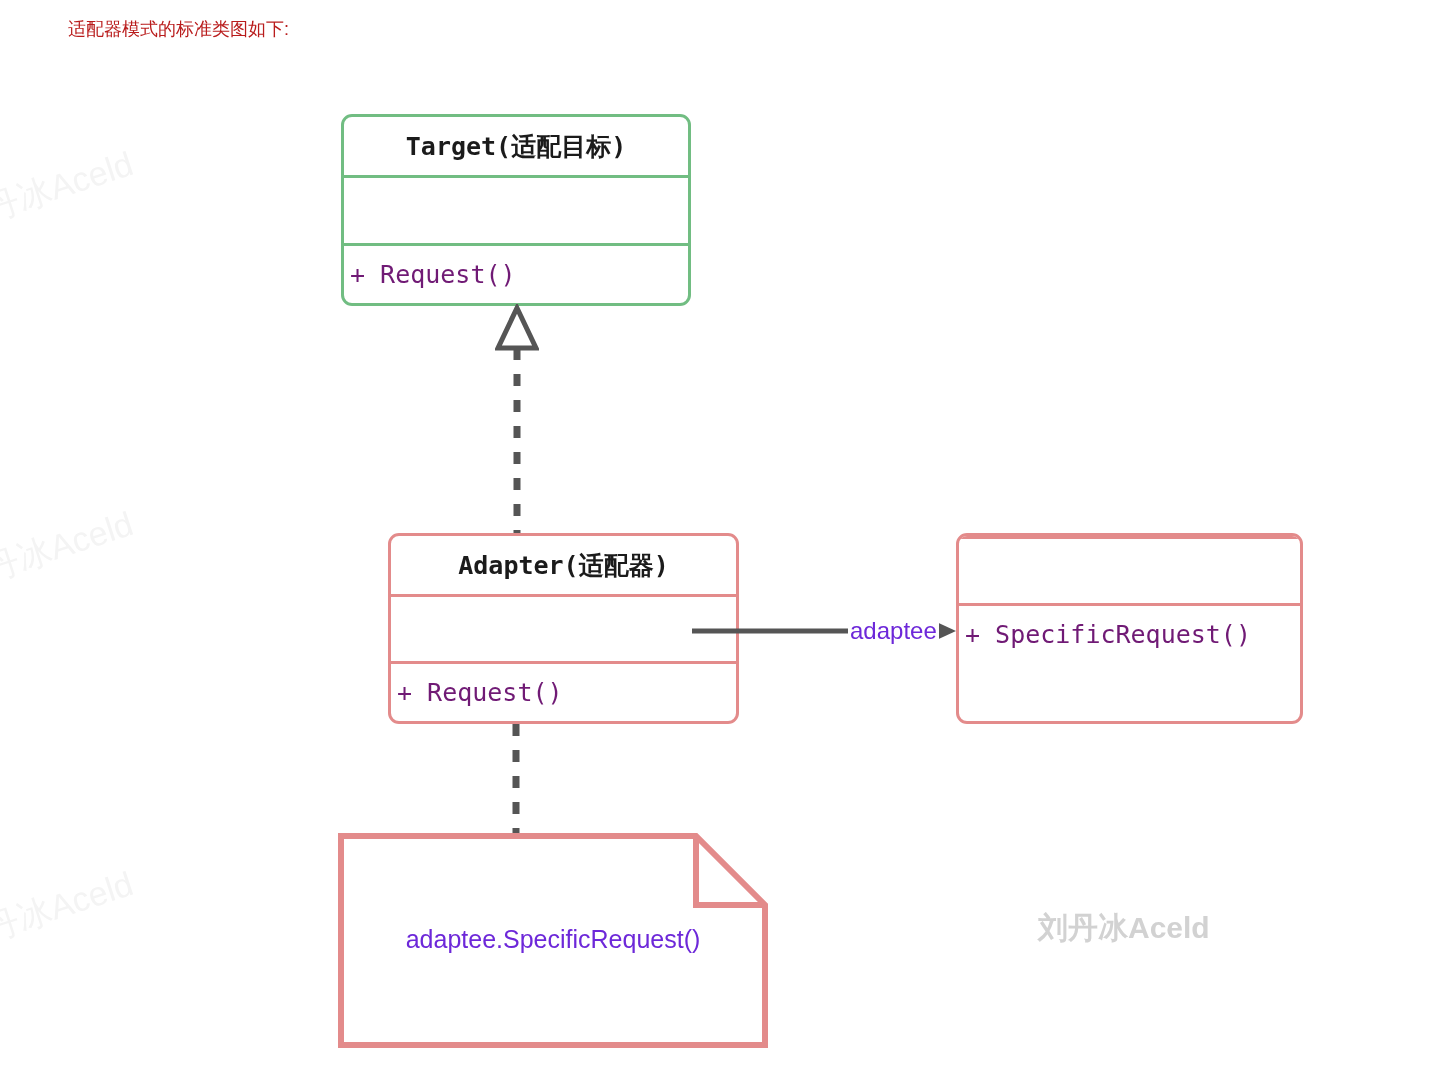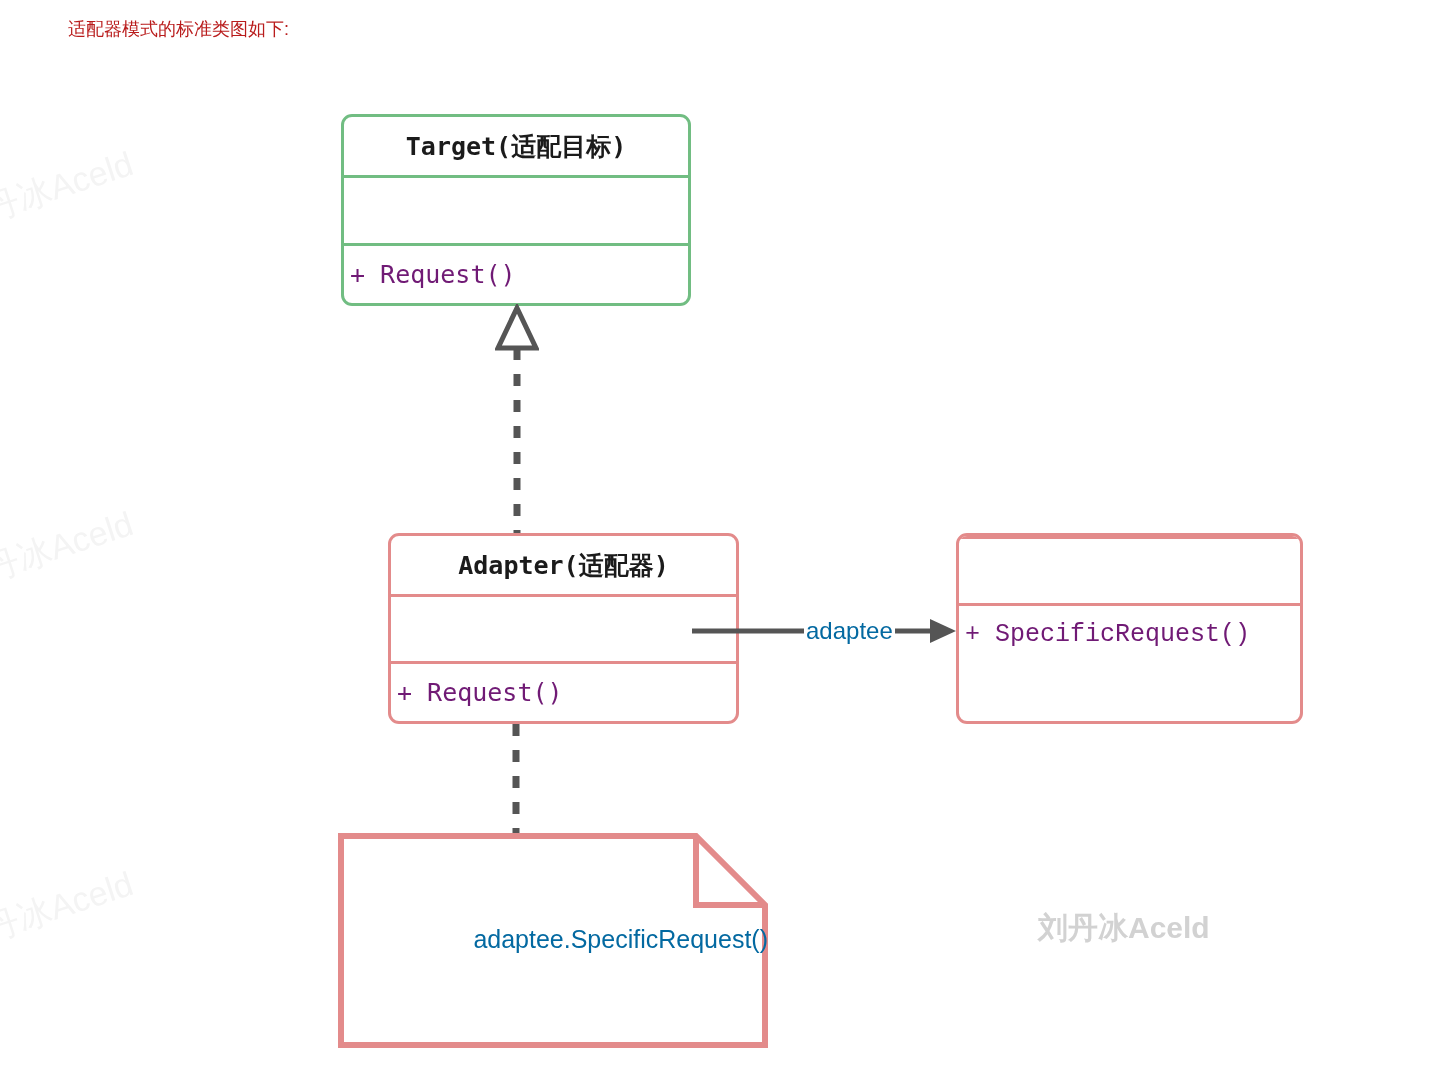--- a/index.html
+++ b/index.html
@@ -76,39 +76,40 @@
   .uml-note {
     position: absolute;
     box-sizing: border-box;
   }
   .uml-note svg { display: block; }
   .uml-note .note-text {
     position: absolute;
     left: 0;
     top: 92px;
     width: 100%;
-    text-align: right;
+    text-align: center;
     font-size: 25px;
-    color: #0369a1;
+    color: #6d28d9;
     font-family: "Liberation Sans", "DejaVu Sans", sans-serif;
   }
 
   
   .connector {
     position: absolute;
     pointer-events: none;
   }
   .edge-label {
     position: absolute;
     font-size: 24px;
-    color: #0369a1;
+    color: #6d28d9;
     background: #ffffff;
     padding: 0 2px;
     font-family: "Liberation Sans", "DejaVu Sans", sans-serif;
     white-space: nowrap;
+    margin-left: 44px;
   }
 
   
   .watermark-main {
     position: absolute;
     left: 1038px;
     top: 908px;
     font-size: 30px;
     font-weight: bold;
     color: #d2d2d2;
@@ -156,21 +157,21 @@
 <div class="connector" style="left:692px; top:612px; width:266px; height:38px;">
   <svg width="266" height="38" viewBox="0 0 266 38">
     <line x1="0" y1="19" x2="248" y2="19" stroke="#555555" stroke-width="5"></line>
     <polygon points="264,19 238,31 238,7" fill="#555555"></polygon>
   </svg>
 </div>
 <div class="edge-label" style="left:804px; top:617px;">adaptee</div>
 
 <div class="uml-class salmon" style="left:956px; top:533px; width:347px; height:191px;">
   <div class="uml-attrs" style="height:67px;"></div>
-  <div class="uml-ops" style="height:60px;font-family:Liberation Mono, monospace;">+ SpecificRequest()</div>
+  <div class="uml-ops" style="height:60px;">+ SpecificRequest()</div>
 </div>
 
 <div class="connector" style="left:500px; top:724px; width:32px; height:112px;">
   <svg width="32" height="112" viewBox="0 0 32 112">
     <line x1="16" y1="0" x2="16" y2="112" stroke="#555555" stroke-width="7" stroke-dasharray="12,14"></line>
   </svg>
 </div>
 
 <div class="uml-note" style="left:338px; top:833px; width:430px; height:215px;">
   <svg width="430" height="215" viewBox="0 0 430 215">

